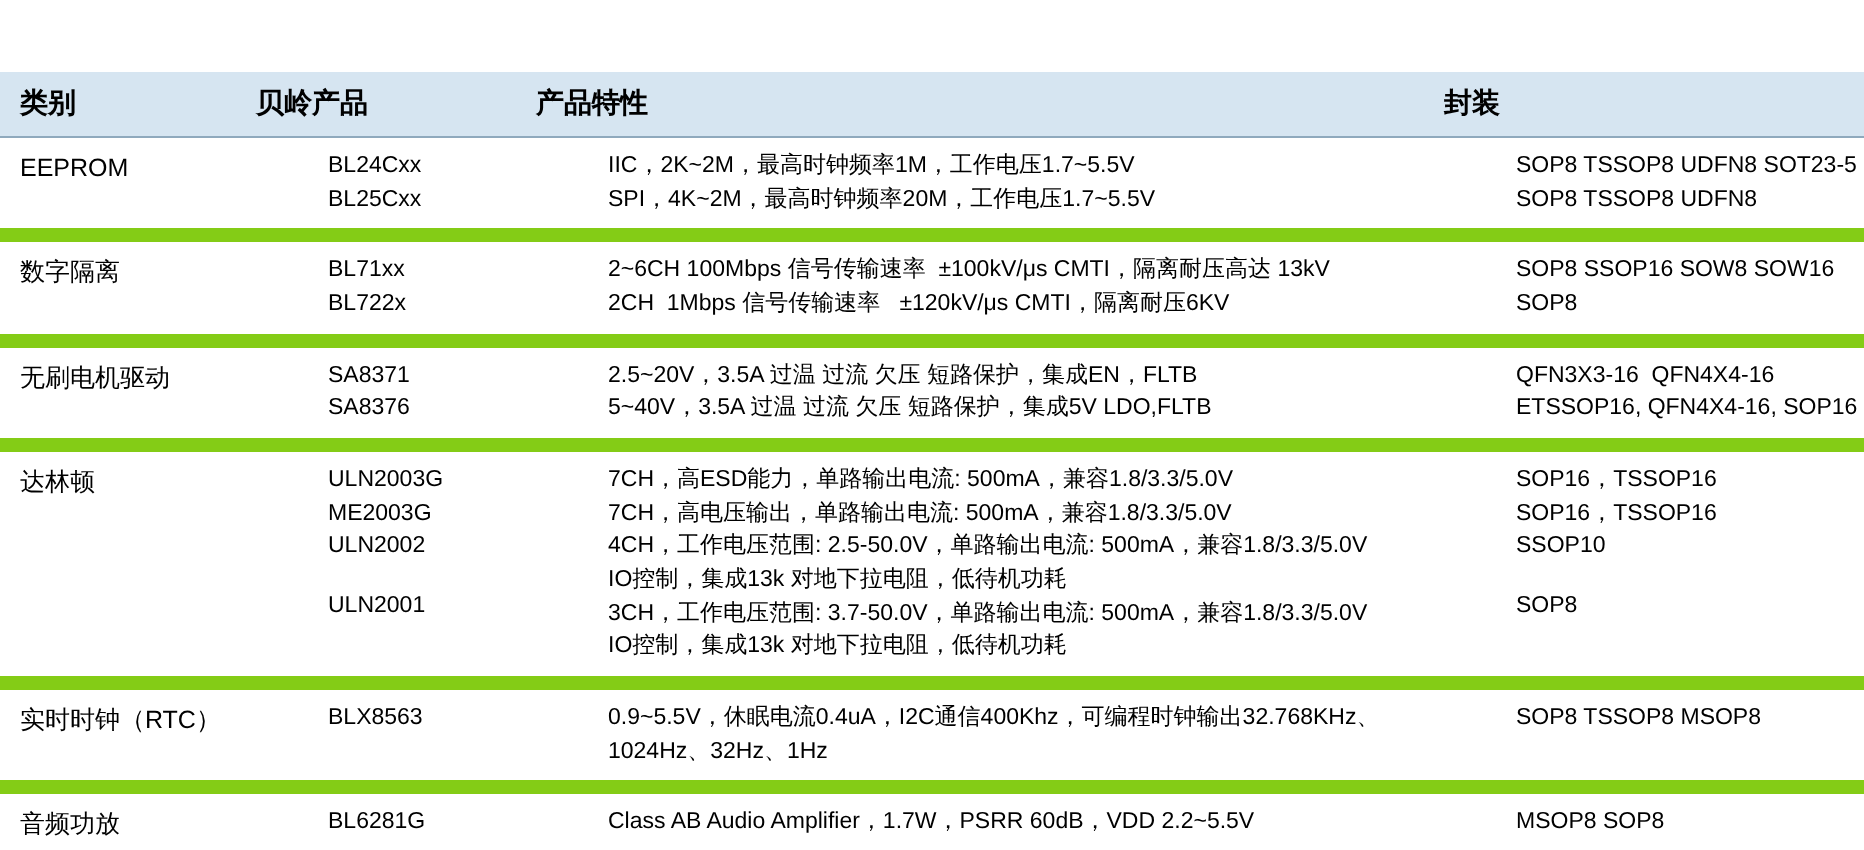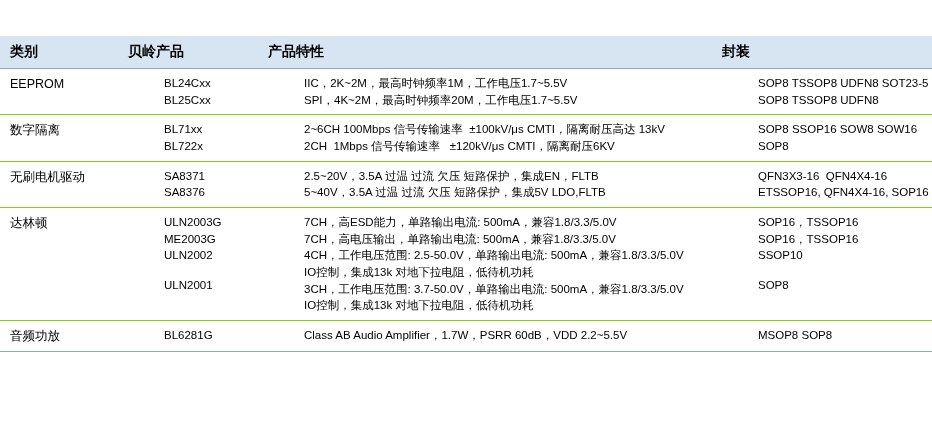--- a/index.html
+++ b/index.html
@@ -38,21 +38,21 @@
     font-weight: bold;
     text-align: left;
     padding: 7px 8px 7px 10px;
     border-bottom: 1px solid #8fa9bd;
     vertical-align: middle;
     white-space: nowrap;
   }
   tbody td {
     vertical-align: top;
     padding: 6px 8px 6px 10px;
-    border-bottom: 1px solid #84cc16;
+    border-bottom: 7px solid #84cc16;
     line-height: 1.45;
   }
   tbody tr:last-child td { border-bottom: 1px solid #8fa9bd; }
 
   td.cat {
     font-size: 12.5px;
     white-space: nowrap;
   }
   td.prod {
     font-size: 11.5px;
@@ -158,20 +158,33 @@
         </td>
         <td class="pkg">
           <span class="line">SOP16，TSSOP16</span>
           <span class="line">SOP16，TSSOP16</span>
           <span class="line">SSOP10</span>
           <span class="spacer"></span>
           <span class="line">SOP8</span>
         </td>
       </tr>
 
+      <tr>
+        <td class="cat">实时时钟（RTC）</td>
+        <td class="prod">
+          <span class="line">BLX8563</span>
+        </td>
+        <td class="feat">
+          <span class="line">0.9~5.5V，休眠电流0.4uA，I2C通信400Khz，可编程时钟输出32.768KHz、</span>
+          <span class="line">1024Hz、32Hz、1Hz</span>
+        </td>
+        <td class="pkg">
+          <span class="line">SOP8 TSSOP8 MSOP8</span>
+        </td>
+      </tr>
 
       <tr>
         <td class="cat">音频功放</td>
         <td class="prod">
           <span class="line">BL6281G</span>
 
         </td>
         <td class="feat">
           <span class="line">Class AB Audio Amplifier，1.7W，PSRR 60dB，VDD 2.2~5.5V</span>
 

